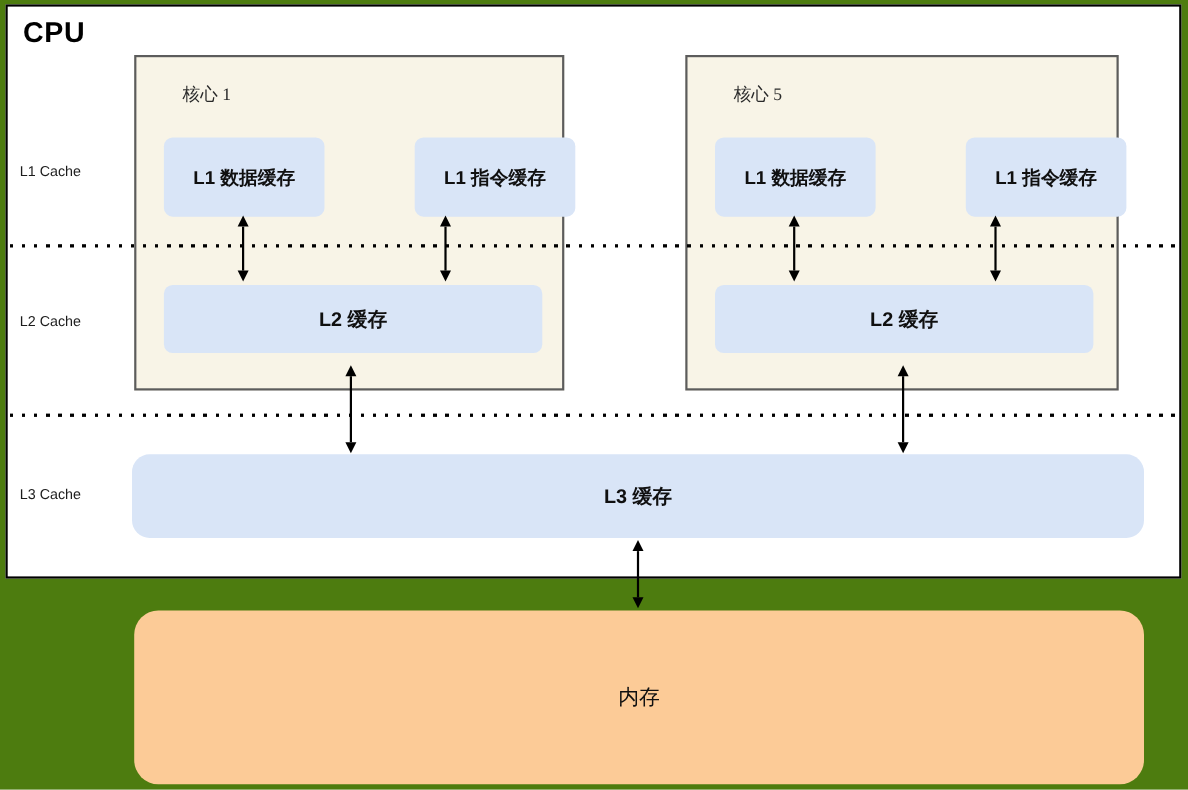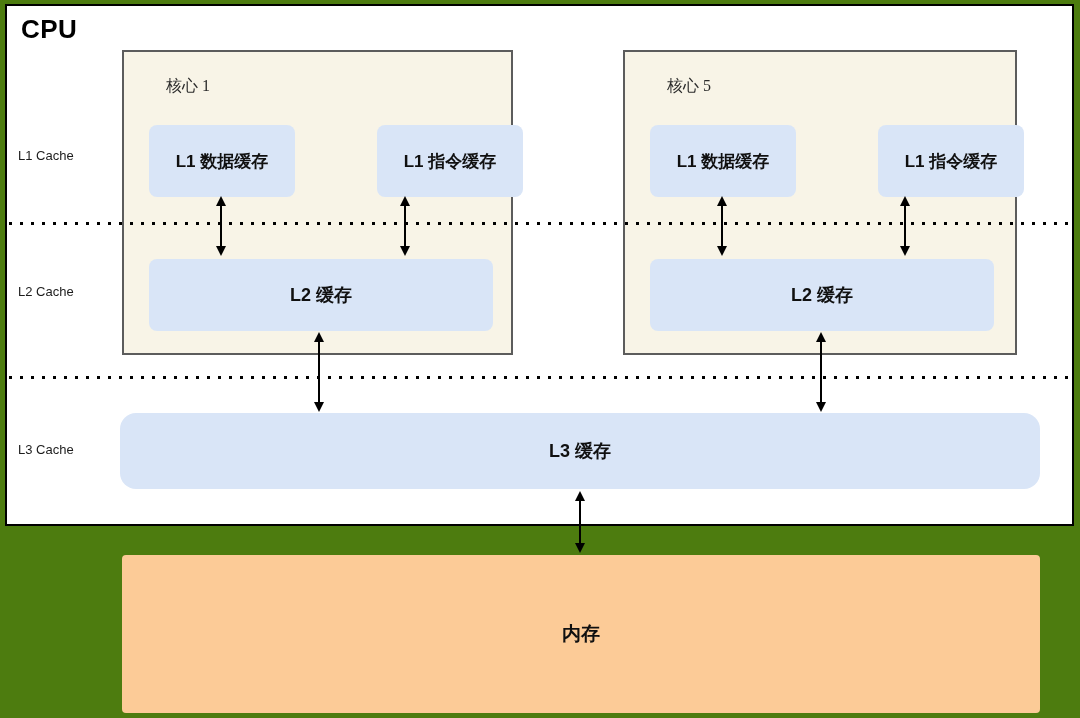--- a/index.html
+++ b/index.html
@@ -39,33 +39,33 @@
   .core.c2{left:623px;width:394px;}
   .core-title{position:absolute;left:42px;top:24px;font-size:16px;color:#2a2a2a;font-family:Liberation Serif, serif;}
   
   .cache{
     position:absolute;background:var(--cache-fill,#d9e5f7);border-radius:8px;
     display:flex;align-items:center;justify-content:center;
     font-size:17px;font-weight:bold;color:#101010;z-index:2;
   }
   .l1d{left:25px;top:73px;width:146px;height:72px;}
   .l1i{left:209px;top:73px;width:146px;height:72px;margin-left:44px;}
-  .l2box{left:25px;top:207px;width:344px;height:72px;font-size:18px;}
+  .l2box{left:25px;top:207px;width:344px;height:62px;font-size:18px;}
   .l3box{
     position:absolute;left:120px;top:413px;width:920px;height:76px;
     background:var(--cache-fill,#d9e5f7);border-radius:16px;
     display:flex;align-items:center;justify-content:center;
     font-size:18px;font-weight:bold;color:#101010;z-index:2;
   }
   
   .memory-box{
     position:absolute;left:122px;top:555px;width:918px;height:158px;
-    background:var(--memory-fill,#fccb97);border-radius:4px;
+    background:var(--memory-fill,#fccb97);border-radius:22px;
     display:flex;align-items:center;justify-content:center;
-    font-size:19px;font-weight:bold;color:#101010;z-index:1;
+    font-size:19px;font-weight:normal;color:#101010;z-index:1;
   }
   
   .varrow{position:absolute;width:2px;background:#000;z-index:5;}
   .varrow::before{
     content:"";position:absolute;top:-10px;left:-4px;width:0;height:0;
     border-left:5px solid transparent;border-right:5px solid transparent;
     border-bottom:10px solid #000;
   }
   .varrow::after{
     content:"";position:absolute;bottom:-10px;left:-4px;width:0;height:0;

